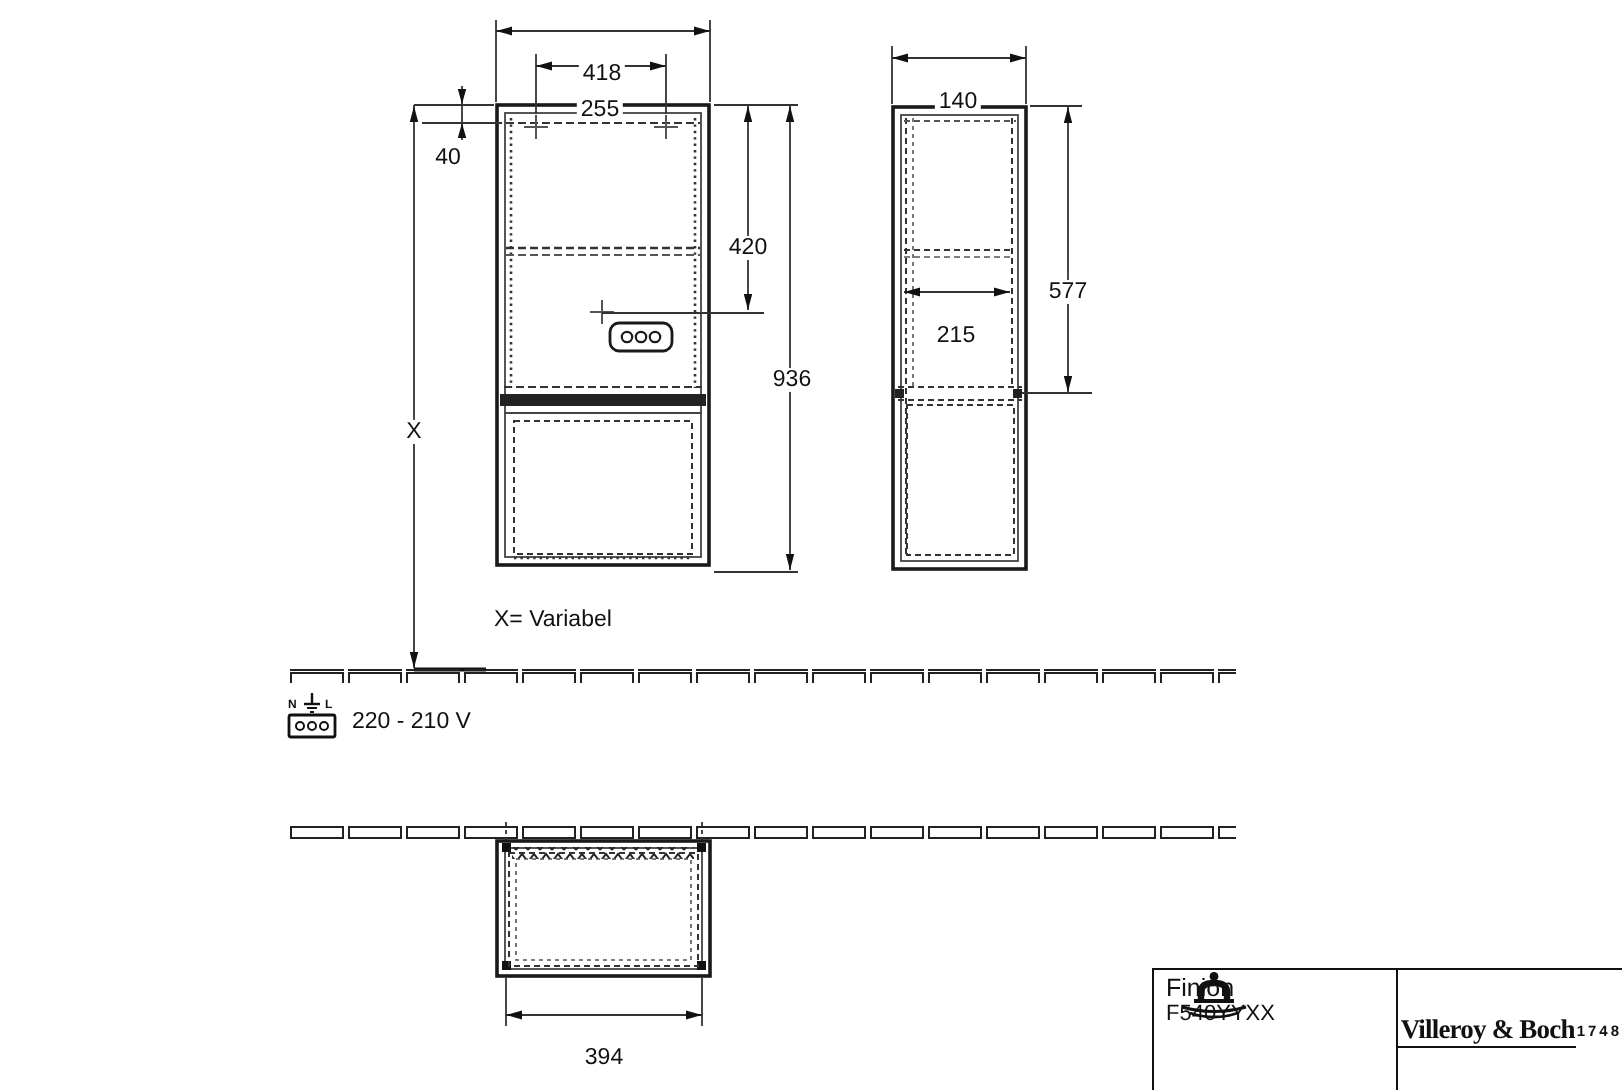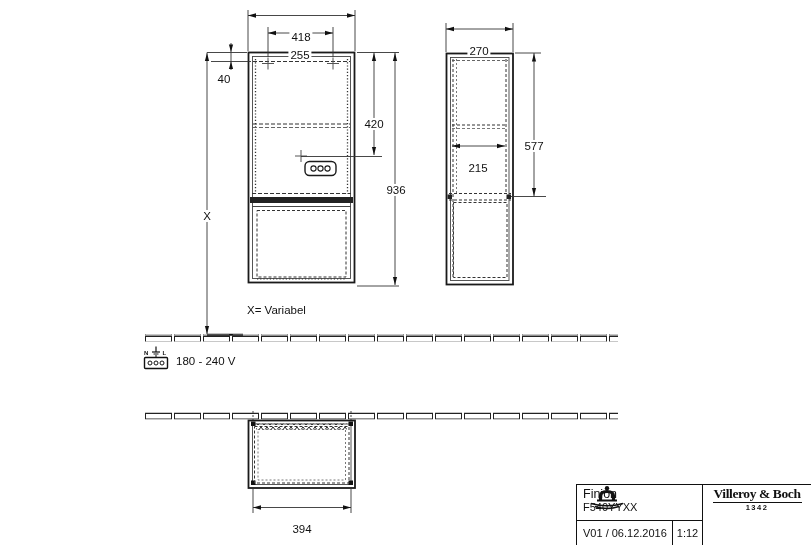--- a/index.html
+++ b/index.html
@@ -24,21 +24,21 @@
     border-right:1px solid #111;border-bottom:1px solid #111;
     display:flex;background:#fff;
   }
   .tb-left{width:125px;display:flex;flex-direction:column;border-right:1.6px solid #111;}
   .tb-name{flex:1;padding:2px 0 0 6px;}
   .tb-product{font-size:12.5px;}
   .tb-article{font-size:11px;}
   .tb-row2{height:24px;border-top:1.6px solid #111;display:flex;align-items:center;}
   .tb-version{flex:1;padding-left:6px;font-size:11px;}
   .tb-scale{width:29px;align-self:stretch;border-left:1.6px solid #111;display:flex;align-items:center;justify-content:center;font-size:11px;}
-  .tb-logo{flex:1;display:flex;flex-direction:column;align-items:center;justify-content:flex-start;padding-top:1px;}
+  .tb-logo{flex:1;display:flex;align-items:center;justify-content:flex-start;padding-top:1px;}
   .brand{
     font-family:"Liberation Serif","DejaVu Serif",serif;font-weight:bold;
     font-size:13.5px;letter-spacing:-0.4px;border-bottom:1.6px solid #111;
     padding:0 1px 1px 1px;line-height:1;margin-top:1px;white-space:nowrap;
   }
   .brand-year{font-size:7.5px;font-weight:bold;letter-spacing:1.5px;line-height:1.2;}
 </style>
 </head>
 <body>
 
@@ -198,47 +198,43 @@
       <polygon points="351,507.5 343,505.3 343,509.7" fill="#111" stroke="none"></polygon>
     </g>
   </svg>
 
   <div class="dim" style="left:301px;top:15px">418</div>
   <div class="dim" style="left:300px;top:33px">255</div>
   <div class="dim" style="left:224px;top:57px">40</div>
   <div class="dim" style="left:374px;top:102px">420</div>
   <div class="dim" style="left:396px;top:168px">936</div>
   <div class="dim" style="left:207px;top:194px">X</div>
-  <div class="dim" style="left:479px;top:29px">270</div>
+  <div class="dim" style="left:479px;top:29px">140</div>
   <div class="dim" style="left:534px;top:124px">577</div>
   <div class="dim" style="left:478px;top:146px">215</div>
   <div class="dim" style="left:302px;top:507px">394</div>
 
   <div class="note" style="left:247px;top:304px">X= Variabel</div>
-  <div class="note" style="left:176px;top:355px">180 - 240 V</div>
+  <div class="note" style="left:176px;top:355px">220 - 210 V</div>
   <div class="note tiny" style="left:144px;top:350px">N</div>
   <div class="note tiny" style="left:162.5px;top:350px">L</div>
 
   <div class="tb">
     <div class="tb-left">
       <div class="tb-name">
         <div class="tb-product">Finion</div>
         <div class="tb-article">F540YYXX</div>
-      </div>
-      <div class="tb-row2">
-        <div class="tb-version">V01 / 06.12.2016</div>
-        <div class="tb-scale">1:12</div>
       </div>
     </div>
     <div class="tb-logo">
       <svg width="60" height="28" viewBox="0 0 60 28">
         <circle cx="30" cy="3.2" r="2.2" fill="#111"></circle>
         <path d="M23.5,15 L23.5,11 Q23.5,6.5 30,6.5 Q36.5,6.5 36.5,11 L36.5,15" stroke="#111" stroke-width="3.2" fill="none"></path>
         <line x1="20" y1="15.5" x2="40" y2="15.5" stroke="#111" stroke-width="2"></line>
         <path d="M14,18.5 Q30,23 46,18.5" stroke="#111" stroke-width="1.6" fill="none"></path>
         <path d="M18,21.5 Q30,25.5 42,21.5" stroke="#111" stroke-width="1.4" fill="none"></path>
       </svg>
       <div class="brand">Villeroy &amp; Boch</div>
-      <div class="brand-year">1342</div>
+      <div class="brand-year">1748</div>
     </div>
   </div>
 
 </div>
 
 </body></html>

